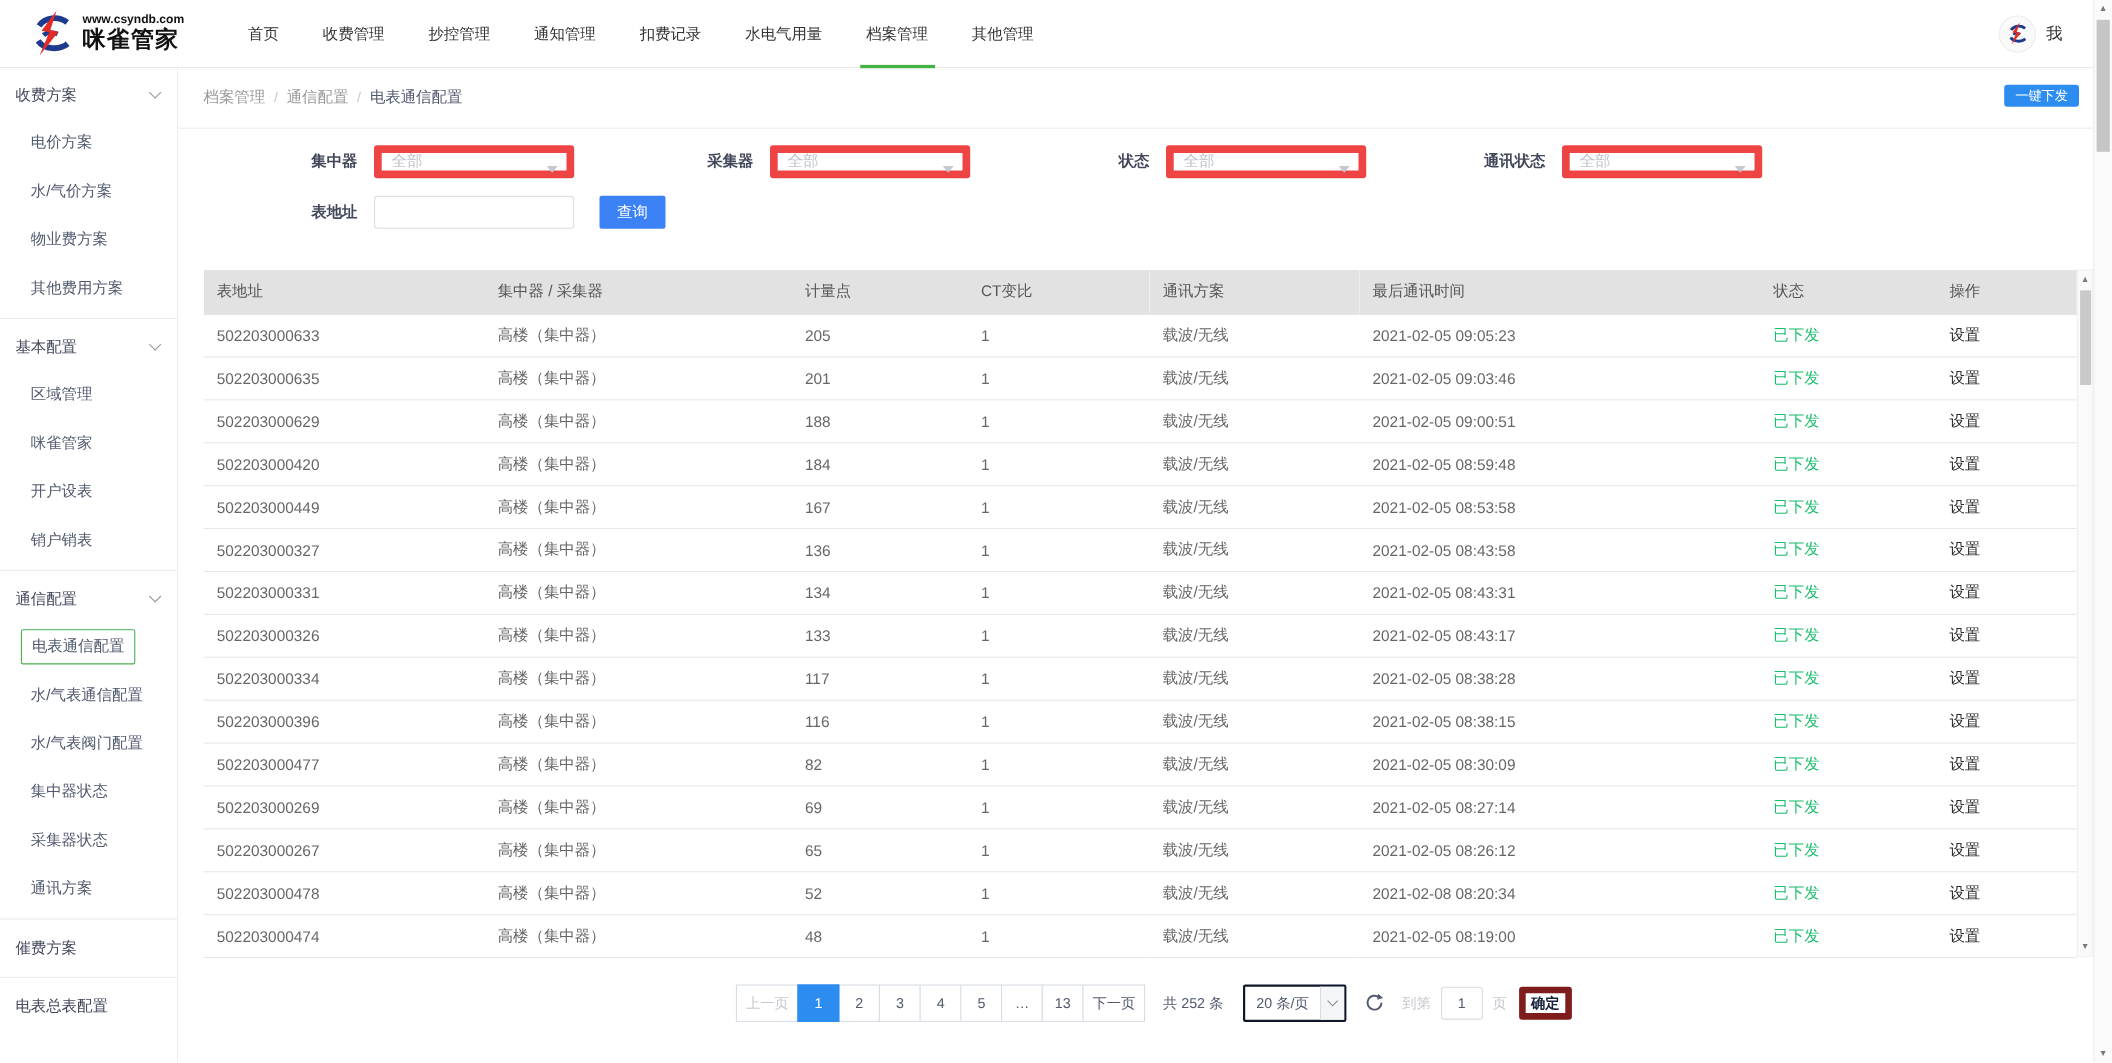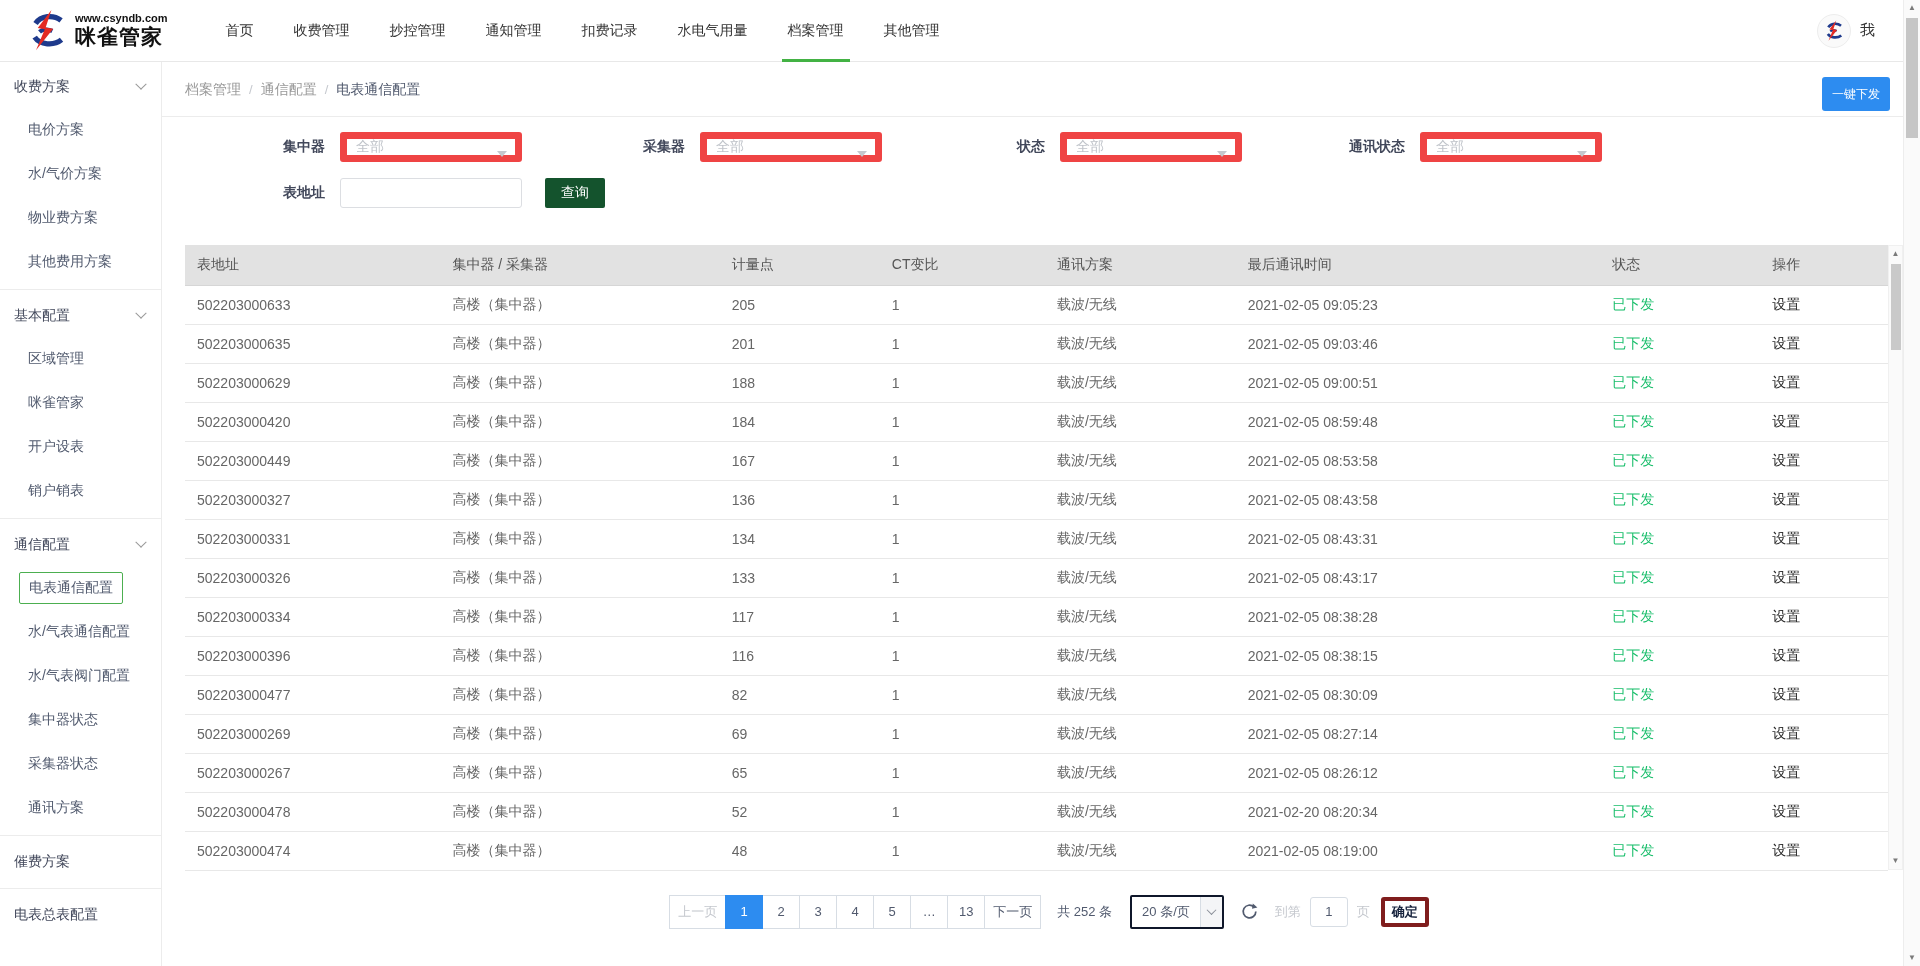--- a/index.html
+++ b/index.html
@@ -35,35 +35,35 @@
     font-size:14px;color:#515a6e;cursor:pointer;}
   .side-item .active-box{border:1px solid #4caf50;border-radius:2px;padding:6px 9px;margin-left:-9px;color:#515a6e;}
   .side-divider{border-top:1px solid #ececec;margin:5px 0;}
   
   .main{position:absolute;left:162px;top:62px;right:0;bottom:0;background:#fff;}
   .page-head{height:55px;border-bottom:1px solid #ececec;display:flex;align-items:center;
     padding-left:23px;position:relative;}
   .bc-item{color:#999;font-size:14px;cursor:pointer;}
   .bc-item.last{color:#515a6e;cursor:default;}
   .bc-sep{color:#c5c8ce;margin:0 8px;font-size:13px;}
-  .btn-dispatch{position:absolute;right:30px;top:15px;height:34px;padding:0 10px;background:#2d8cf0;
+  .btn-dispatch{position:absolute;right:30px;top:15px;height:20px;padding:0 10px;background:#2d8cf0;
     color:#fff;font-size:12px;border:none;border-radius:3px;cursor:pointer;font-family:inherit;}
   
   .filter-area{padding-top:15px;}
   .filter-row{display:flex;margin-bottom:16px;}
   .fgroup{width:360px;display:flex;align-items:center;}
   .flabel{width:178px;text-align:right;padding-right:15px;font-size:14px;font-weight:bold;color:#42485b;}
   .fselect{width:182px;height:30px;border:7px solid #ef4444;border-radius:3px;background:#fff;
     display:flex;align-items:center;padding:0 24px 0 9px;position:relative;color:#bfc3c9;
     font-size:14px;cursor:pointer;}
   .fselect .arrow{position:absolute;right:8px;top:12px;width:0;height:0;
     border-left:5px solid transparent;border-right:5px solid transparent;border-top:6px solid #c5c8ce;}
   .finput{width:182px;height:30px;border:1px solid #dcdee2;border-radius:3px;padding:0 9px;
     font-size:14px;color:#515a6e;font-family:inherit;outline:none;}
-  .btn-search{margin-left:23px;width:60px;height:30px;background:#14532d;color:#fff;border:none;
+  .btn-search{margin-left:23px;width:60px;height:30px;background:#3b82f6;color:#fff;border:none;
     border-radius:2px;font-size:14px;cursor:pointer;font-family:inherit;}
   
   .table-wrap{margin:37px 32px 0 23px;}
   table{width:100%;border-collapse:collapse;table-layout:fixed;}
   th{height:40px;background:#e2e2e2;font-weight:normal;color:#555;font-size:14px;text-align:left;
     padding-left:12px;border-bottom:1px solid #d6d6d6;white-space:nowrap;overflow:hidden;}
   td{height:39px;color:#666;font-size:14px;padding-left:12px;border-bottom:1px solid #e8e8e8;
     white-space:nowrap;overflow:hidden;}
   td.status-cell{color:#19be6b;}
   td.action-cell{color:#2b2b2b;cursor:pointer;}
@@ -81,21 +81,21 @@
   .pg-size .val{display:flex;align-items:center;padding:0 10px;}
   .pg-size .arrow-box{width:22px;border-left:1px solid #d7dde4;background:#f4f5f7;
     display:flex;align-items:center;justify-content:center;}
   .chev-sm{width:7px;height:7px;border-right:1.5px solid #8a8f99;border-bottom:1.5px solid #8a8f99;
     transform:rotate(45deg) translate(-1px,-1px);}
   .pg-refresh{margin:0 16px;display:flex;align-items:center;cursor:pointer;}
   .pg-goto-label{color:#c5c8ce;margin-right:9px;}
   .pg-goto-input{width:38px;height:30px;border:1px solid #d7dde4;border-radius:3px;text-align:center;
     font-size:13px;color:#515a6e;font-family:inherit;outline:none;}
   .pg-goto-suffix{color:#c5c8ce;margin:0 11px 0 9px;}
-  .pg-confirm{width:48px;height:30px;border:4px solid #7f1d1d;background:#fff;border-radius:3px;
+  .pg-confirm{width:48px;height:30px;border:6px solid #7f1d1d;background:#fff;border-radius:3px;
     font-weight:bold;color:#17233d;font-size:13px;cursor:pointer;font-family:inherit;}
   
   .page-scrollbar{position:absolute;top:0;right:0;width:17px;height:100%;background:#fafafa;
     border-left:1px solid #ededed;z-index:60;}
   .sb-arrow{height:16px;display:flex;align-items:center;justify-content:center;
     color:#7a7a7a;font-size:8px;line-height:1;}
   .sb-arrow.bottom{position:absolute;bottom:0;left:0;right:0;}
   .page-thumb{position:absolute;top:18px;left:2px;width:12px;height:120px;background:#c6c6c6;}
   .table-scrollbar{position:absolute;top:183px;right:17px;width:15px;height:625px;background:#fafafa;
     border:1px solid #f0f0f0;z-index:40;}
@@ -381,21 +381,21 @@
             <td>2021-02-05 08:26:12</td>
             <td class="status-cell">已下发</td>
             <td class="action-cell">设置</td>
           </tr>
           <tr>
             <td>502203000478</td>
             <td>高楼（集中器）</td>
             <td>52</td>
             <td>1</td>
             <td>载波/无线</td>
-            <td>2021-02-20 08:20:34</td>
+            <td>2021-02-08 08:20:34</td>
             <td class="status-cell">已下发</td>
             <td class="action-cell">设置</td>
           </tr>
           <tr>
             <td>502203000474</td>
             <td>高楼（集中器）</td>
             <td>48</td>
             <td>1</td>
             <td>载波/无线</td>
             <td>2021-02-05 08:19:00</td>

